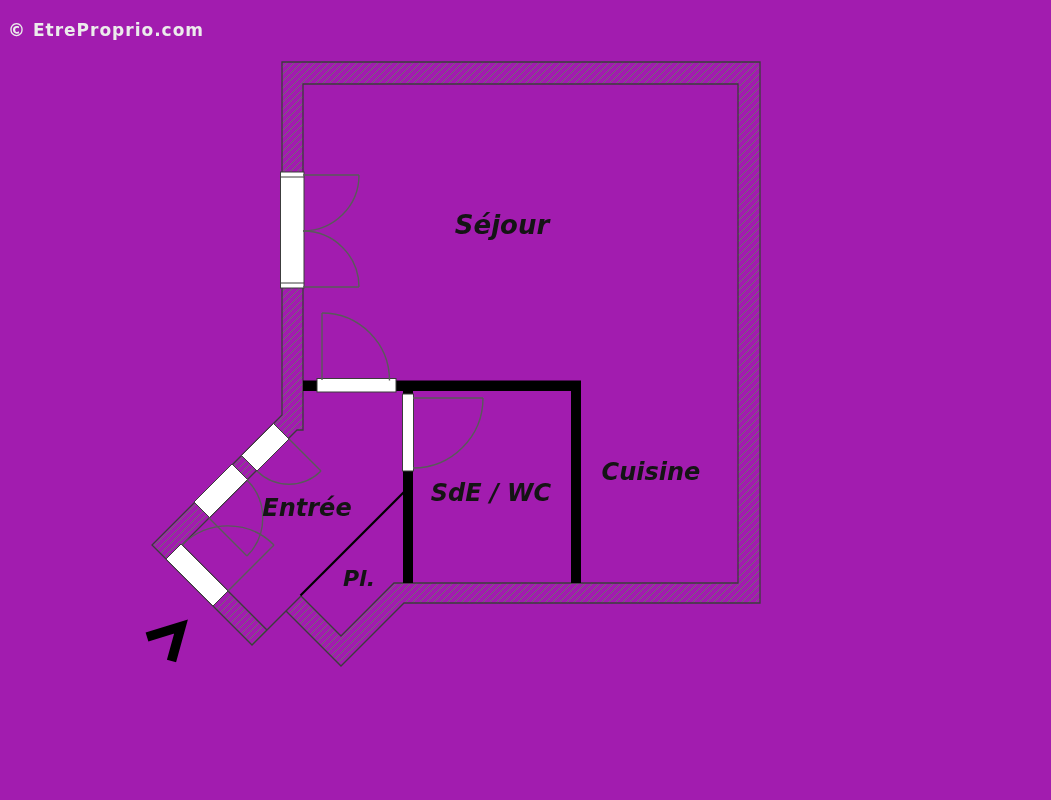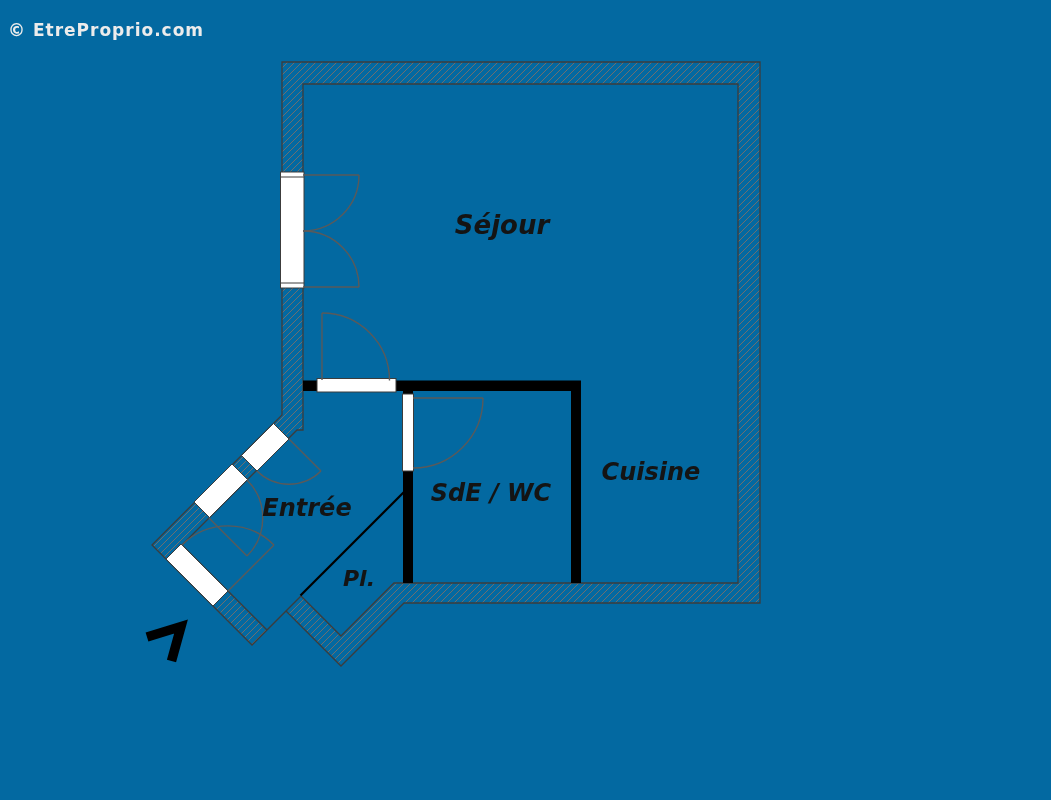--- a/index.html
+++ b/index.html
@@ -8,21 +8,21 @@
     width: 1051px;
     height: 800px;
     background: #ffffff;
     overflow: hidden;
     font-family: "DejaVu Sans", sans-serif;
   }
   .page {
     position: relative;
     width: 1051px;
     height: 800px;
-    background: #0369a1;
+    background: #a21caf;
   }
   .watermark {
     position: absolute;
     left: 8px;
     top: 20px;
     font-size: 17px;
     font-weight: bold;
     letter-spacing: 1px;
     color: #ececec;
     user-select: none;

